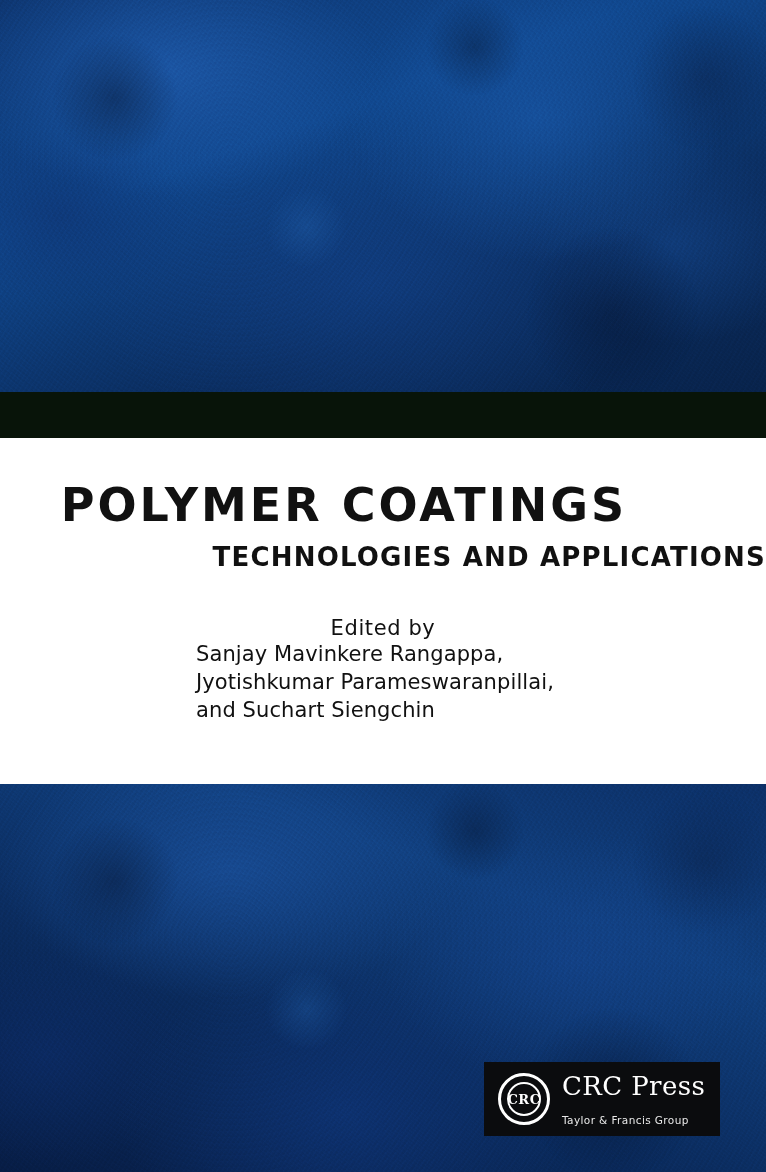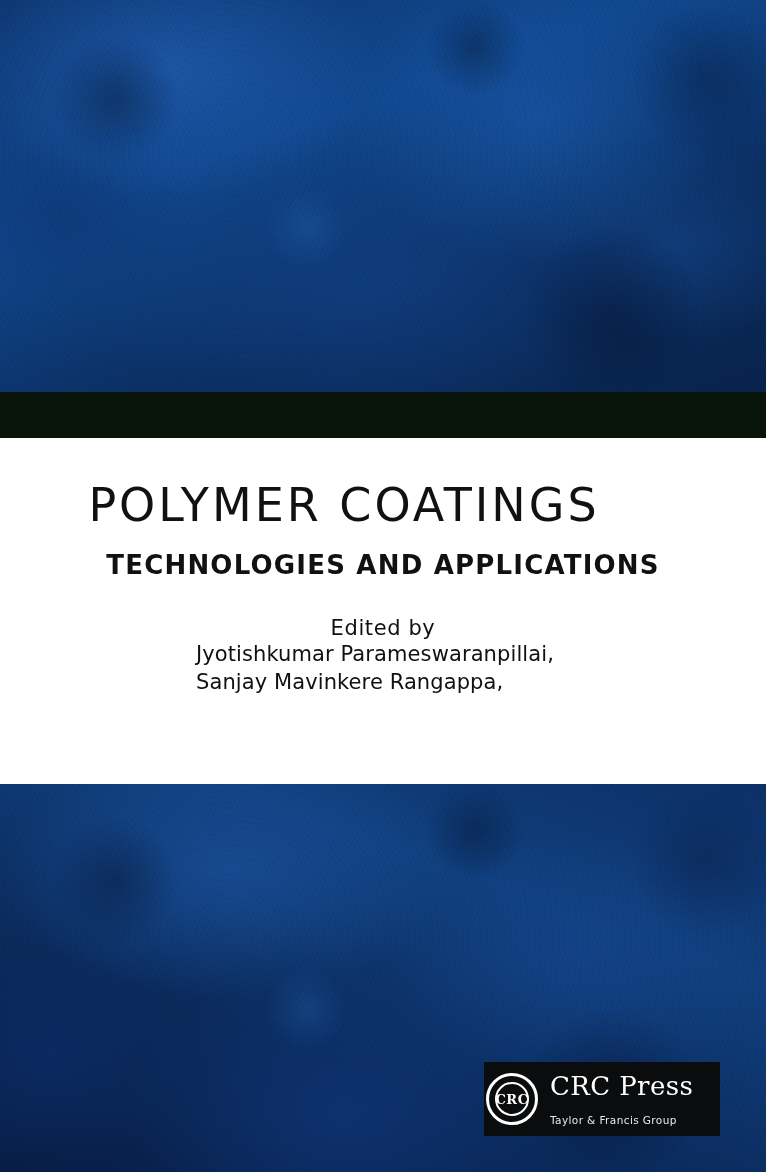--- a/index.html
+++ b/index.html
@@ -78,29 +78,29 @@
   }
   .title {
     position: absolute;
     left: 0;
     top: 40px;
     width: 688px;
     text-align: center;
     font-size: 46px;
     letter-spacing: 3px;
     color: #111111;
-    font-weight: 400;
+    font-weight: 700;
     font-family: "DejaVu Sans", sans-serif;
   }
   .subtitle {
     position: absolute;
     left: 0;
-    top: 112px;
-    width: 766px;
-    text-align: center;
+    top: 104px;
+    width: 766px;
+    text-align: right;
     font-size: 26px;
     letter-spacing: 1.2px;
     color: #111111;
     font-weight: 700;
     font-family: "DejaVu Sans", sans-serif;
   }
   .editors {
     position: absolute;
     left: 148px;
     top: 178px;
@@ -139,20 +139,21 @@
 
   .crc-logo {
     position: absolute;
     left: 484px;
     top: 1062px;
     width: 236px;
     height: 74px;
     background: #0b0c0e;
     display: flex;
     align-items: center;
+    padding-left: 12px;
     box-sizing: border-box;
   }
   .crc-mark {
     width: 56px;
     height: 56px;
     flex: 0 0 56px;
     position: relative;
   }
   .crc-mark .ring {
     position: absolute;
@@ -206,22 +207,23 @@
     <div class="grain"></div>
   </div>
 
   <div class="dark-bar"></div>
 
   <div class="band-white">
     <div class="title">POLYMER COATINGS</div>
     <div class="subtitle">TECHNOLOGIES AND APPLICATIONS</div>
     <div class="editors">
       <div class="edited-by">Edited by</div>
+      <div class="editor-line">Sanjay Mavinkere Rangappa,</div>
       <div class="editor-line">Jyotishkumar Parameswaranpillai,</div>
-      <div class="editor-line">Sanjay Mavinkere Rangappa,</div>
+      <div class="editor-line">and Suchart Siengchin</div>
     </div>
   </div>
 
   <div class="panel-bottom">
     <div class="mottle-a"></div>
     <div class="grain"></div>
   </div>
 
   <div class="crc-logo">
     <div class="crc-mark">

